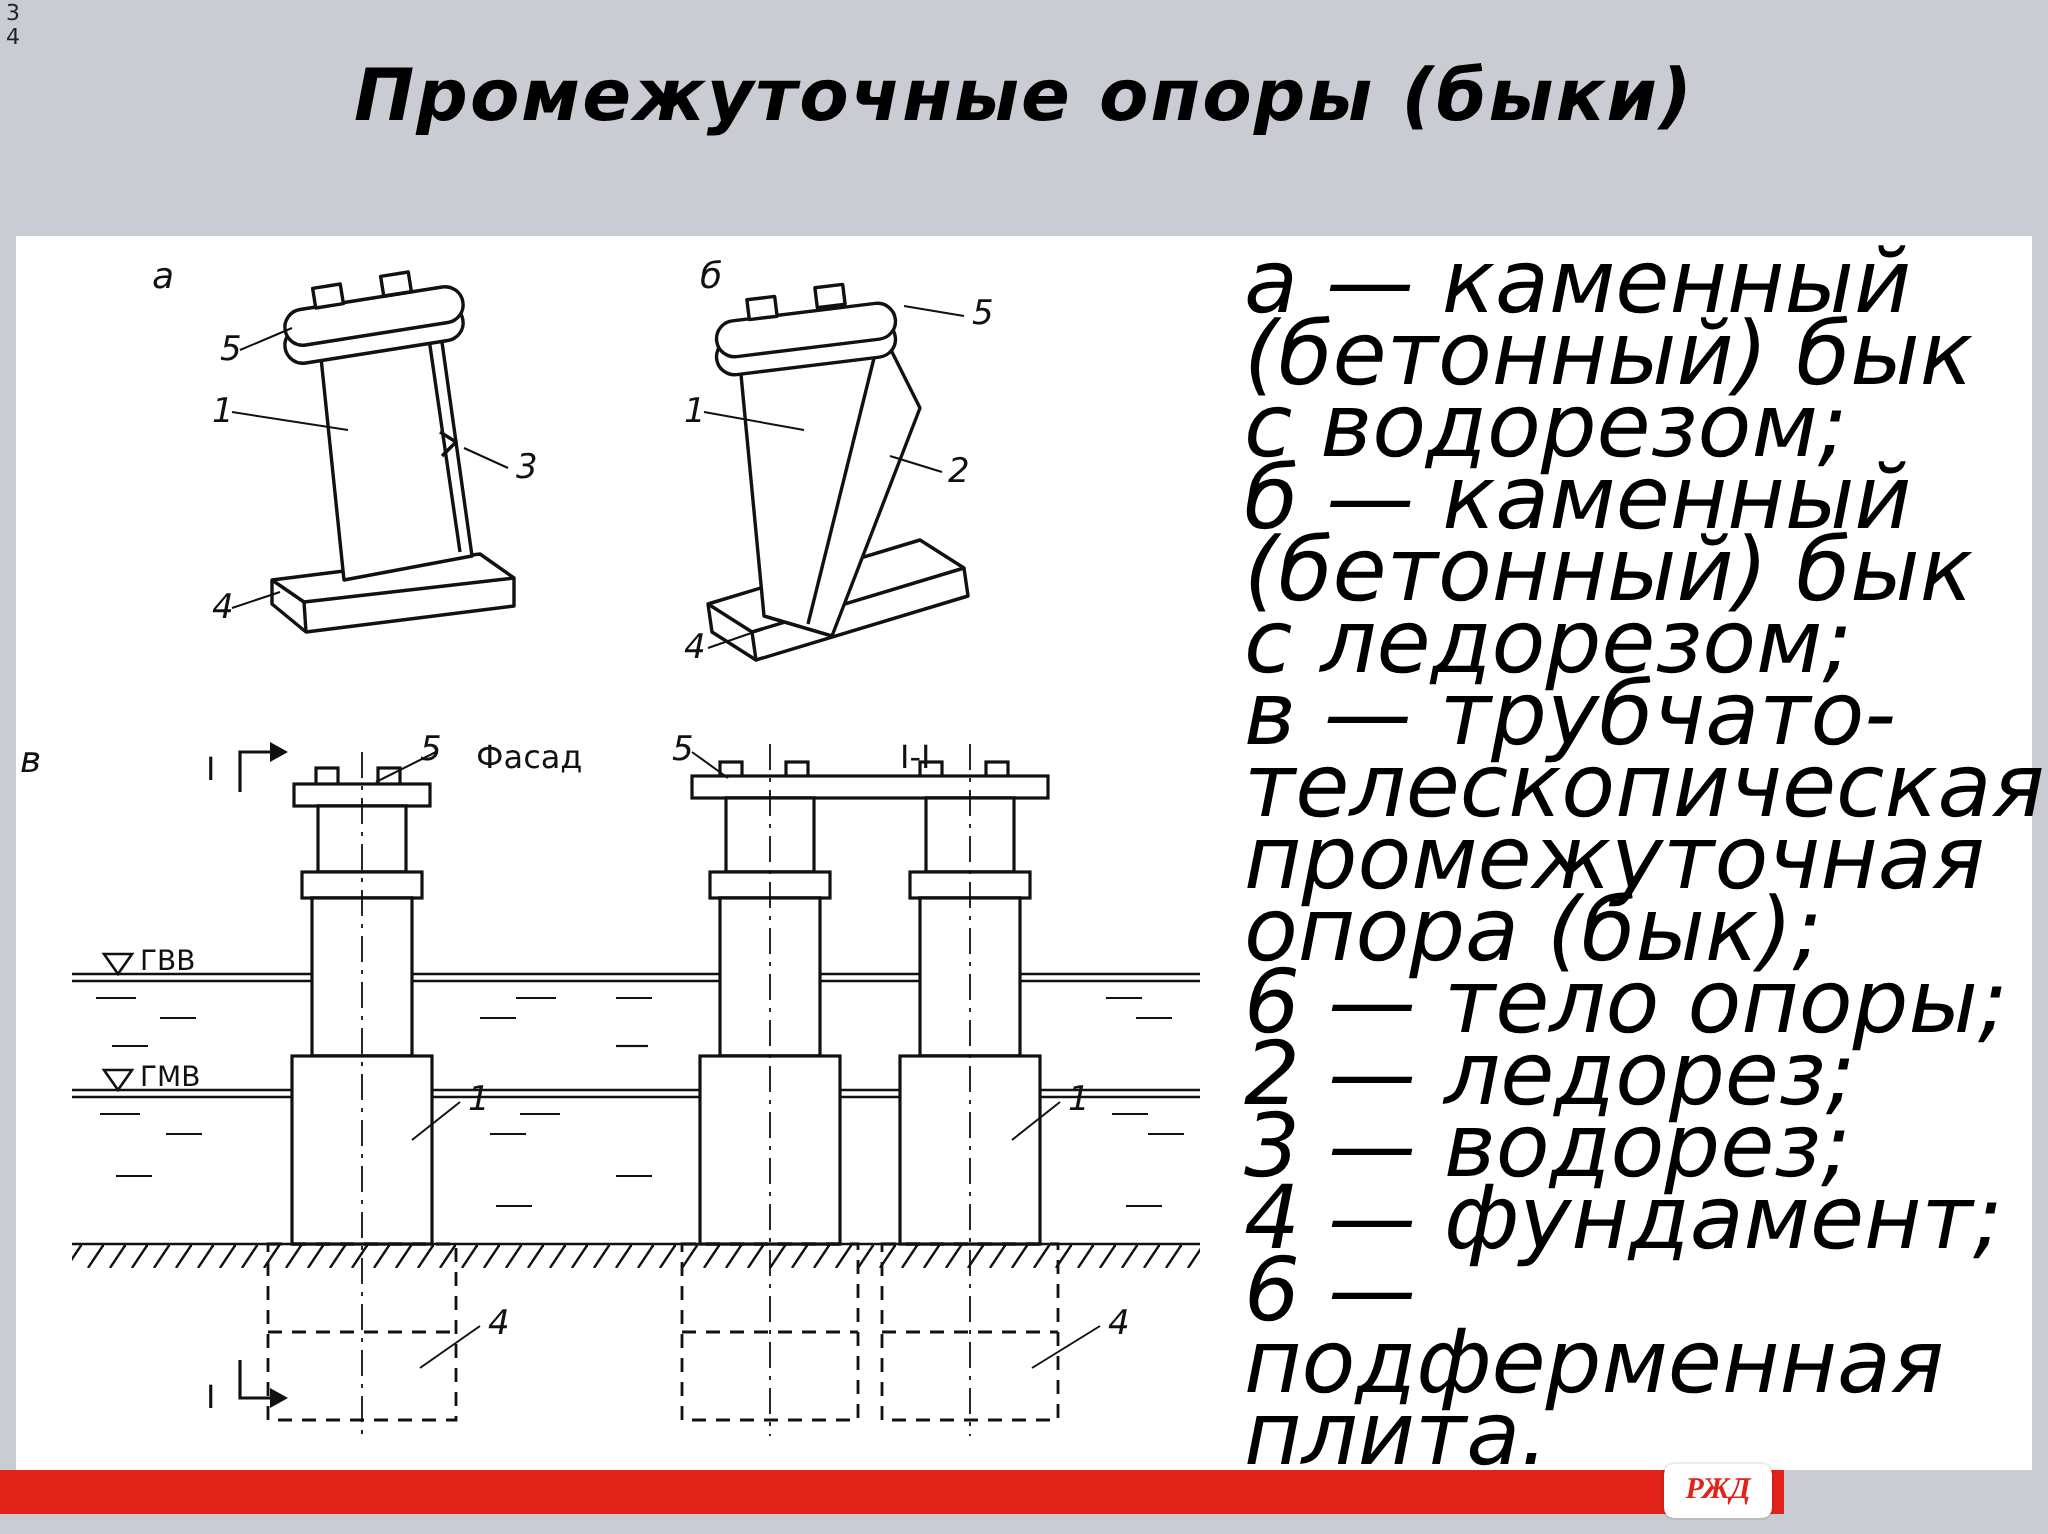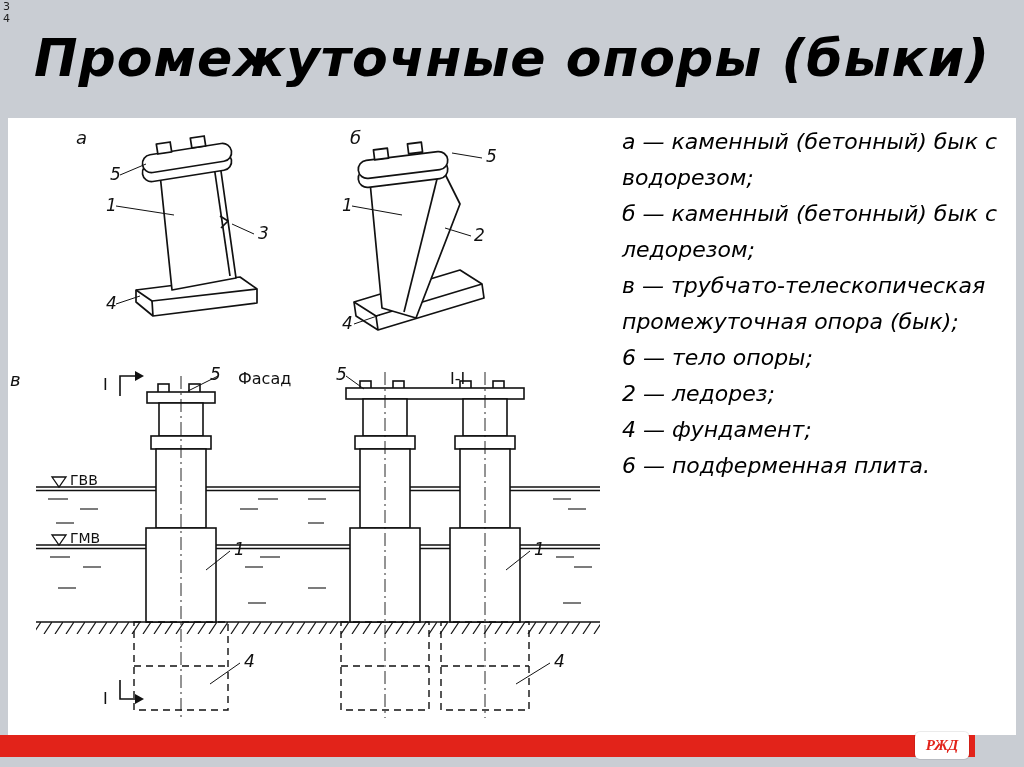--- a/index.html
+++ b/index.html
@@ -7,35 +7,35 @@
     position:relative; width:1024px; height:767px;
     background:#c9cdd3; overflow:hidden;
     font-family:"DejaVu Sans", sans-serif; color:#000;
   }
   .corner-numbers {
     position:absolute; top:1px; left:3px;
     font-size:11px; line-height:12px; color:#222;
   }
   .title {
     position:absolute; top:28px; left:0; width:100%;
-    text-align:center; font-size:52px; font-weight:bold; font-style:italic;
+    text-align:center; font-size:36px; font-weight:bold; font-style:italic;
     letter-spacing:1px; white-space:nowrap;
   }
   .content {
     position:absolute; top:118px; left:8px; width:1008px; height:617px;
     background:#ffffff; display:flex;
   }
   .diagram { width:600px; height:617px; flex:0 0 600px; }
   .legend {
     flex:1 1 auto; padding:6px 0 0 14px;
-    font-size:22px; font-style:italic; line-height:36px;
+    font-size:44px; font-style:italic; line-height:36px;
   }
   .legend .entry { width:394px; }
   .footer {
-    position:absolute; left:0; top:735px; width:975px; height:22px;
+    position:absolute; left:0; top:735px; width:892px; height:22px;
     background:#e2231a;
     text-align:right;
   }
   .logo-box {
     position:absolute; right:6px; top:-3px; width:54px; height:27px;
     background:#ffffff; border-radius:5px;
     display:flex; align-items:center; justify-content:center;
     box-shadow:0 0 0 1px rgba(0,0,0,0.08);
   }
   .logo-text {
@@ -221,20 +221,21 @@
         <text class="lbl-n" x="546" y="549">4</text>
       </svg>
     </div>
 
     <div class="legend">
       <div class="entry">а — каменный (бетонный) бык с водорезом;</div>
       <div class="entry">б — каменный (бетонный) бык с ледорезом;</div>
       <div class="entry">в — трубчато-телескопическая промежуточная опора (бык);</div>
       <div class="entry">6 — тело опоры;</div>
       <div class="entry">2 — ледорез;</div>
+      <div class="entry">3 — водорез;</div>
       <div class="entry">4 — фундамент;</div>
       <div class="entry">6 — подферменная плита.</div>
     </div>
 
   </div>
 
   <div class="footer">
     <div class="logo-box">
       <span class="logo-text">РЖД</span>
     </div>

